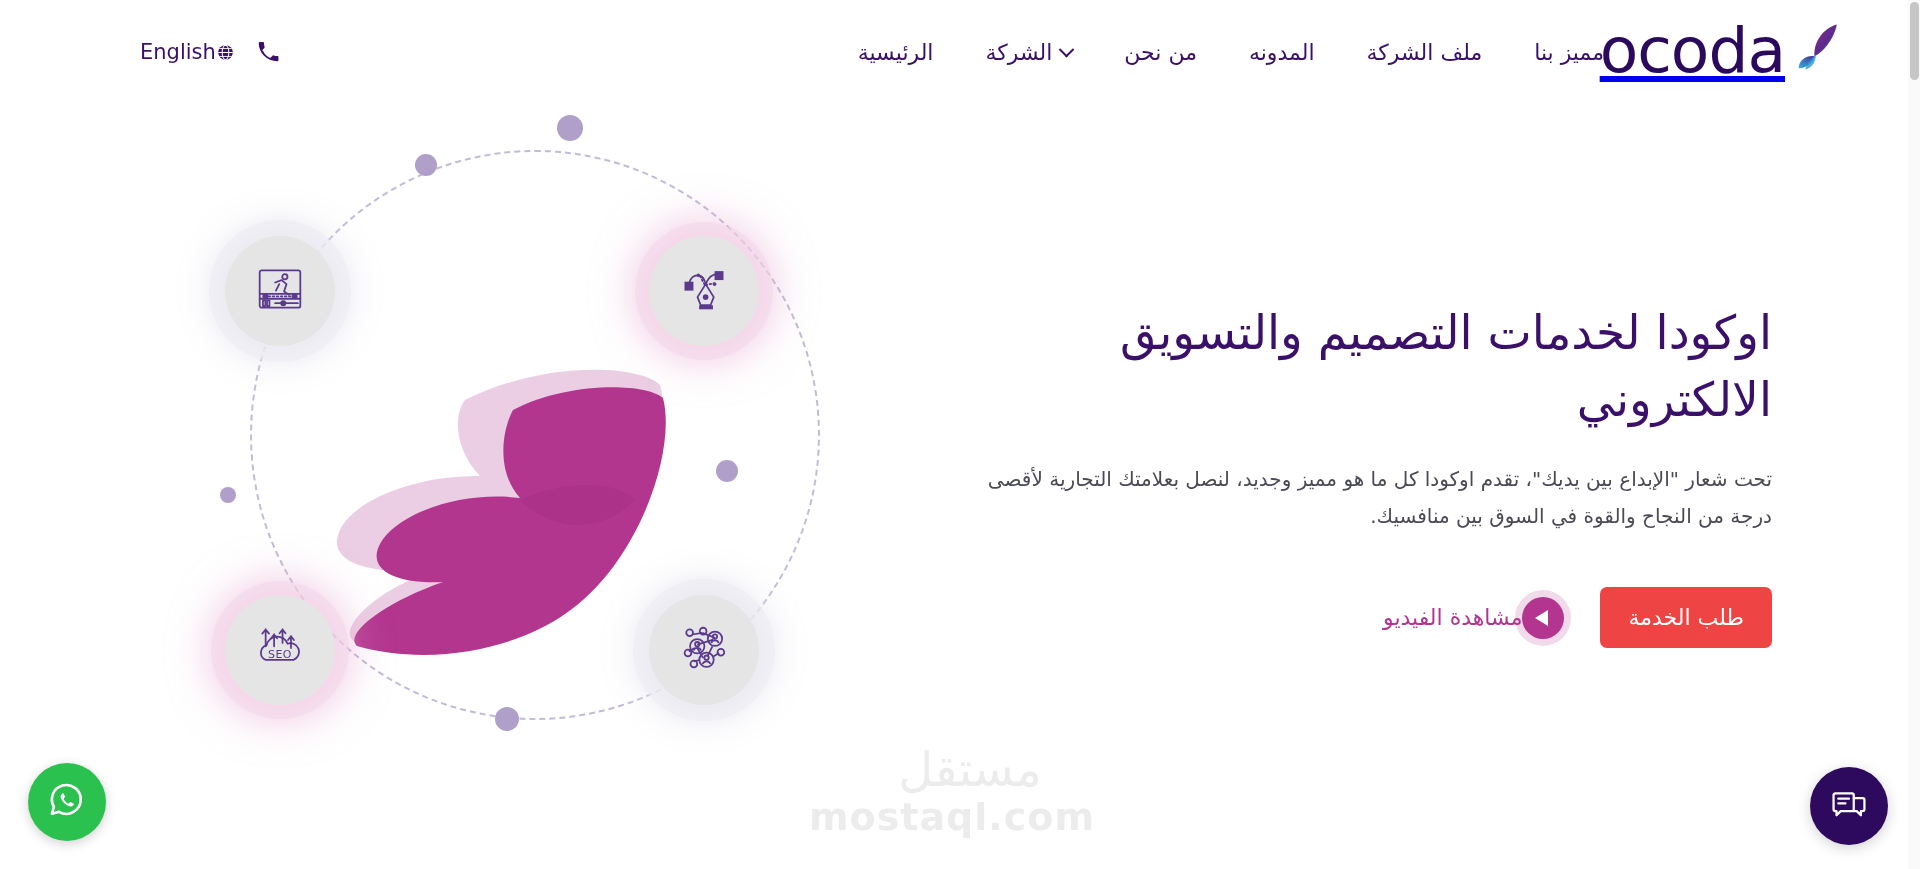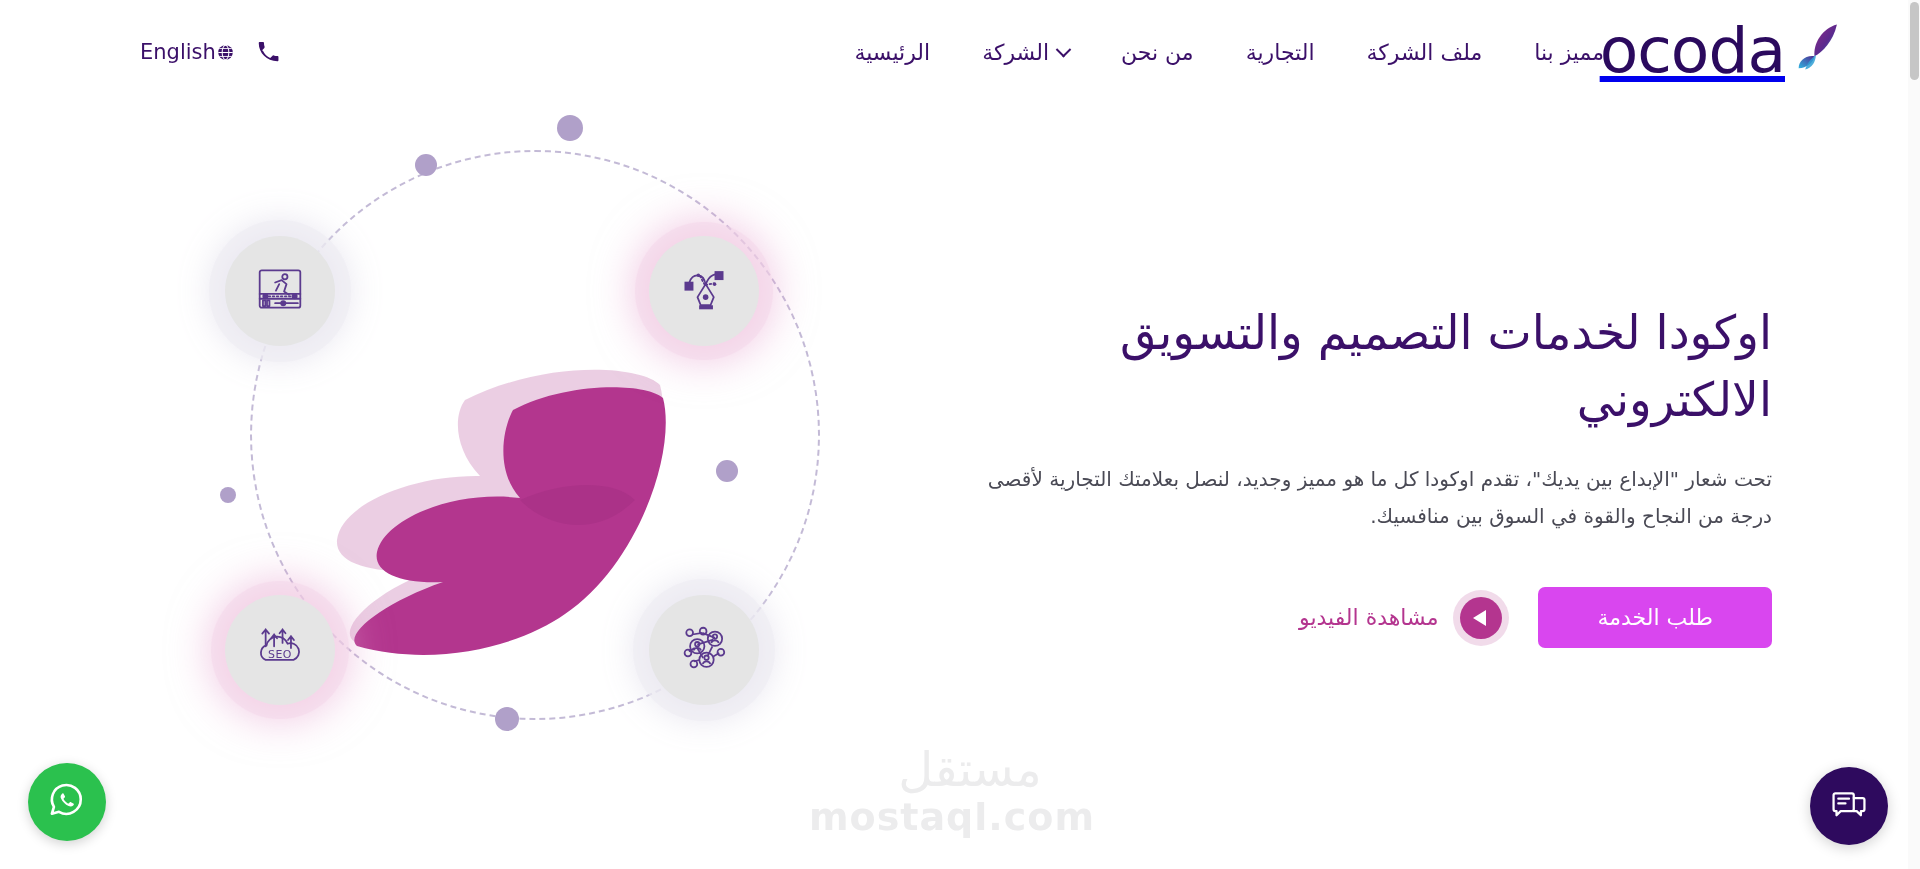--- a/index.html
+++ b/index.html
@@ -197,36 +197,35 @@
   .cta-row {
     margin-top: 52px;
     display: flex;
     flex-direction: row;
     align-items: center;
     justify-content: flex-start;
     gap: 36px;
   }
 
   .btn-primary {
-    background: #d946ef;
+    background: #ef4444;
     color: #ffffff;
     border: none;
     border-radius: 7px;
     font-size: 22px;
-    padding: 18px 59px;
+    padding: 18px 28px;
     cursor: pointer;
     font-family: "DejaVu Sans", "Liberation Sans", sans-serif;
     white-space: nowrap;
   }
 
   .video-link {
     display: flex;
     flex-direction: row;
     align-items: center;
-    gap: 22px;
     cursor: pointer;
   }
 
   .play-circle {
     width: 42px; height: 42px;
     border-radius: 50%;
     background: #b4358f;
     display: flex;
     align-items: center;
     justify-content: center;
@@ -320,21 +319,21 @@
     </div>
 
     <nav class="nav">
       <span class="nav-item">
         <span>مميز بنا</span>
       </span>
       <span class="nav-item">
         <span>ملف الشركة</span>
       </span>
       <span class="nav-item">
-        <span>التجارية</span>
+        <span>المدونه</span>
       </span>
       <span class="nav-item">
         <span>من نحن</span>
       </span>
       <span class="nav-item">
         <span class="chev"></span>
         <span>الشركة</span>
       </span>
       <span class="nav-item">
         <span>الرئيسية</span>

